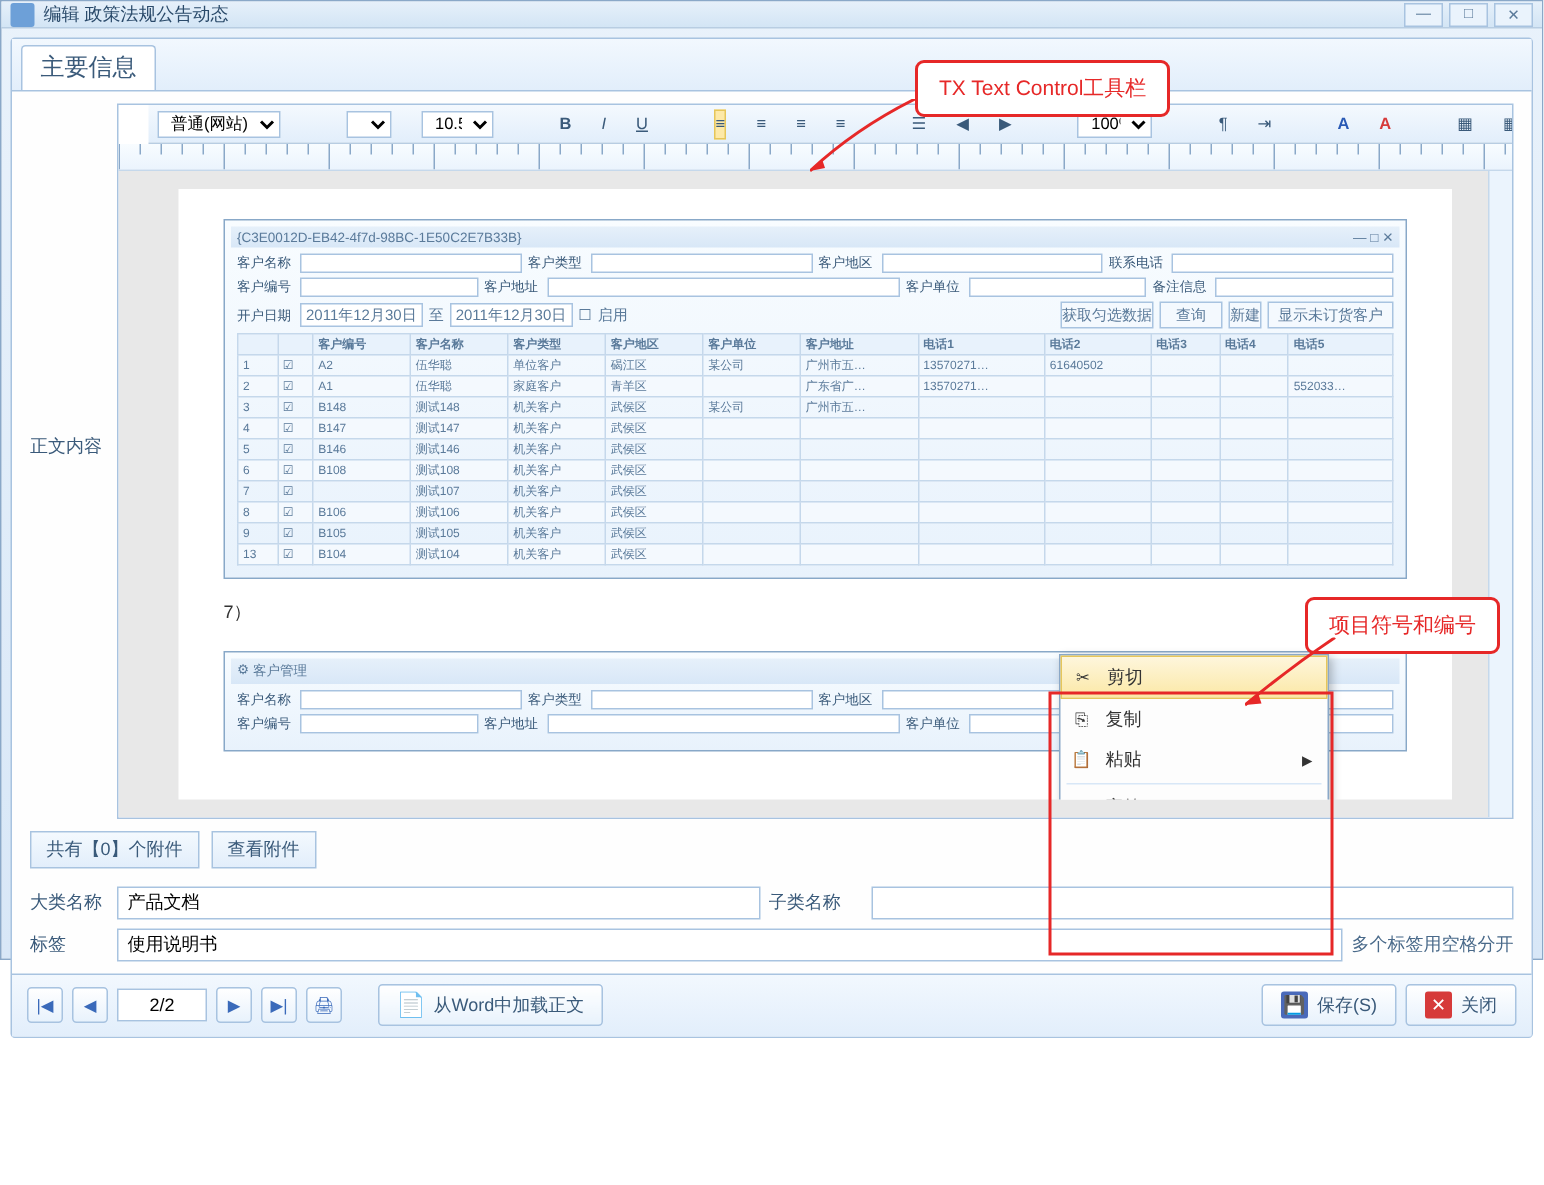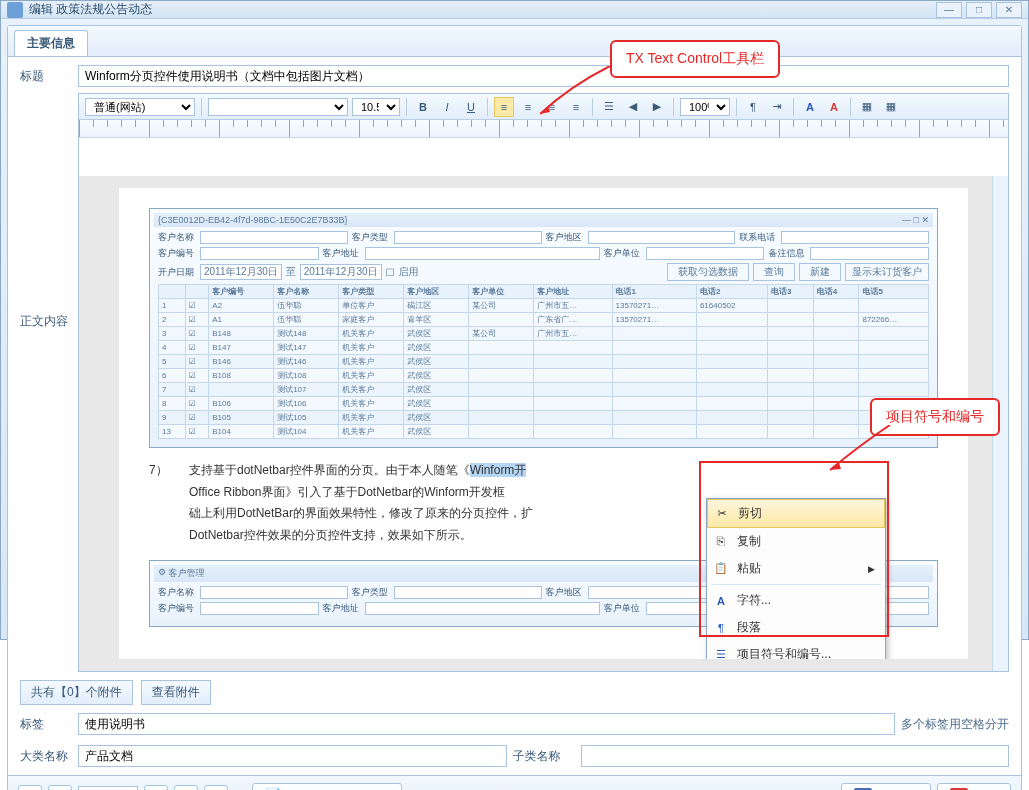--- a/index.html
+++ b/index.html
@@ -4,33 +4,33 @@
 <style>
 * { box-sizing: border-box; margin: 0; padding: 0; font-family: "Microsoft YaHei", Arial, sans-serif; }
 body { background: #fff; width: 1029px; height: 790px; overflow: hidden; position: relative; }
 .window { width: 1029px; height: 640px; background: linear-gradient(#e9f2fb,#d8e7f7); border: 1px solid #8aa8c8; display: flex; flex-direction: column; }
 .titlebar { height: 28px; background: linear-gradient(#e6f0fa,#d3e5f5); display: flex; align-items: center; padding: 0 6px; font-size: 12px; color: #2a4a6a; border-bottom: 1px solid #b8cde2; }
 .titlebar-icon { width: 16px; height: 16px; margin-right: 6px; background: #6da0d8; border-radius: 2px; }
 .titlebar-spacer { flex: 1; }
 .win-btn { width: 26px; height: 16px; margin-left: 4px; background: #eaf3fc; border: 1px solid #a8c3e0; display: flex; align-items: center; justify-content: center; font-size: 10px; color: #5a7a9a; cursor: pointer; }
 .inner { flex: 1; margin: 6px; background: #fefefe; border: 1px solid #a8c3e0; border-radius: 3px; display: flex; flex-direction: column; }
 .tab-header { background: linear-gradient(#f2f8fe,#e2eefb); border-bottom: 1px solid #a8c3e0; padding: 4px 6px 0; }
-.tab { display: inline-block; padding: 4px 12px; background: #fff; border: 1px solid #a8c3e0; border-bottom: none; font-size: 12px; color: #3a5a7a; border-radius: 3px 3px 0 0; font-weight: bold; }
+.tab { display: inline-block; padding: 4px 12px; background: #fff; border: 1px solid #a8c3e0; border-bottom: none; font-size: 16px; color: #3a5a7a; border-radius: 3px 3px 0 0; }
 .form-body { flex: 1; padding: 8px 12px; display: flex; flex-direction: column; gap: 6px; overflow: hidden; }
 .row { display: flex; align-items: center; gap: 6px; }
 .label { width: 52px; font-size: 12px; color: #3a5a7a; text-align: left; }
 .input-text { flex: 1; border: 1px solid #a8c3e0; padding: 3px 6px; font-size: 12px; background: #fff; }
 .editor-container { flex: 1; border: 1px solid #a8c3e0; background: #fff; display: flex; flex-direction: column; overflow: hidden; }
-.toolbar { height: 26px; background: linear-gradient(#f4f9fe,#e2eefb); border-bottom: 1px solid #b8cde2; display: flex; align-items: center; padding: 0 6px; gap: 4px; font-size: 11px; color: #3a5a7a; }
+.toolbar { height: 26px; background: linear-gradient(#f4f9fe,#e2eefb); border-bottom: 1px solid #b8cde2; display: flex; align-items: center; padding: 0 6px; gap: 20px; font-size: 11px; color: #3a5a7a; margin-left: 20px; }
 .tb-select { border: 1px solid #a8c3e0; padding: 1px 4px; background: #fff; font-size: 11px; }
 .tb-btn { width: 20px; height: 20px; border: none; background: transparent; display: flex; align-items: center; justify-content: center; font-size: 11px; color: #3a5a7a; cursor: pointer; }
 .tb-sep { width: 1px; height: 18px; background: #b8cde2; margin: 0 2px; }
 .ruler { height: 18px; background: linear-gradient(#f8fcff,#ebf4fd); border-bottom: 1px solid #c5d8eb; position: relative; font-size: 8px; color: #6a8aaa; overflow: hidden; }
 .ruler-tick { position: absolute; top: 0; bottom: 0; border-left: 1px solid #8aa8c8; }
-.editor-area { flex: 1; background: #e8e8e8; overflow: hidden; position: relative; padding: 12px 40px; margin-top: 38px; }
+.editor-area { flex: 1; background: #e8e8e8; overflow: hidden; position: relative; padding: 12px 40px; }
 .doc-page { background: #fff; width: 100%; height: 100%; padding: 20px 30px; font-size: 12px; color: #333; position: relative; overflow: hidden; }
 .embedded-img { border: 1px solid #88a8c8; background: linear-gradient(#f8fcff,#e8f2fc); padding: 4px; font-size: 10px; color: #5a7a9a; margin-bottom: 12px; }
 .emb-titlebar { background: linear-gradient(#e6f0fa,#d8e7f7); padding: 2px 4px; font-size: 9px; display: flex; }
 .emb-body { padding: 4px; }
 .emb-form-row { display: flex; gap: 4px; margin-bottom: 3px; align-items: center; }
 .emb-label { font-size: 9px; color: #3a5a7a; width: 38px; }
 .emb-input { border: 1px solid #a8c3e0; height: 13px; flex: 1; background: #fff; }
 .emb-table { width: 100%; border-collapse: collapse; font-size: 8px; }
 .emb-table th, .emb-table td { border: 1px solid #c5d8eb; padding: 1px 3px; text-align: left; }
 .emb-table th { background: #e8f2fc; }
@@ -76,24 +76,20 @@
     <div class="win-btn">✕</div>
   </div>
 
   <div class="inner">
     <div class="tab-header">
       <div class="tab">主要信息</div>
     </div>
 
     <div class="form-body">
 
-      <div class="row">
-        <div class="label">标题</div>
-        <input class="input-text" value="Winform分页控件使用说明书（文档中包括图片文档）" style="">
-      </div>
 
       <div class="row" style="flex:1;align-items:flex-start;">
         <div class="label" style="margin-top:220px">正文内容</div>
         <div class="editor-container">
 
           <div class="toolbar">
             <select class="tb-select" style="width:110px"><option>普通(网站)</option></select>
             <div class="tb-sep"></div>
             <select class="tb-select" style="width:140px"><option></option></select>
             <select class="tb-select" style="width:48px"><option>10.5</option></select>
@@ -221,23 +217,23 @@
                       <div class="emb-input"></div>
                   </div>
                   <div class="emb-form-row">
                     <span class="emb-label">开户日期</span>
                     <span style="border:1px solid #a8c3e0;padding:0 3px;background:#fff">2011年12月30日</span>
                     <span>至</span>
                     <span style="border:1px solid #a8c3e0;padding:0 3px;background:#fff">2011年12月30日</span>
                     <span>☐</span>
                       <span>启用</span>
                     <span style="flex:1"></span>
-                    <span style="border:1px solid #a8c3e0;padding:1px 10px;background:#f4f9fe">获取匀选数据</span>
+                    <span style="border:1px solid #a8c3e0;padding:1px 0;background:#f4f9fe">获取匀选数据</span>
                     <span style="border:1px solid #a8c3e0;padding:1px 10px;background:#f4f9fe">查询</span>
-                    <span style="border:1px solid #a8c3e0;padding:1px 10px;background:#f4f9fe">新建</span>
+                    <span style="border:1px solid #a8c3e0;padding:1px 0;background:#f4f9fe">新建</span>
                     <span style="border:1px solid #a8c3e0;padding:1px 6px;background:#f4f9fe">显示未订货客户</span>
                   </div>
                   <table class="emb-table">
                     <thead>
                         <tr id="emb-head">
                           <th></th>
                           <th></th>
                           <th>客户编号</th>
                           <th>客户名称</th>
                           <th>客户类型</th>
@@ -273,21 +269,21 @@
                           <td>A1</td>
                           <td>伍华聪</td>
                           <td>家庭客户</td>
                           <td>青羊区</td>
                           <td></td>
                           <td>广东省广…</td>
                           <td>13570271…</td>
                           <td></td>
                           <td></td>
                           <td></td>
-                          <td>872266…</td>
+                          <td>552033…</td>
                         </tr>
                         <tr>
                           <td>3</td>
                           <td>☑</td>
                           <td>B148</td>
                           <td>测试148</td>
                           <td>机关客户</td>
                           <td>武侯区</td>
                           <td>某公司</td>
                           <td>广州市五…</td>
@@ -403,26 +399,20 @@
                           <td></td>
                         </tr>
                       </tbody>
                   </table>
                 </div>
               </div>
 
               <div class="para-text">
                 <div style="display:flex">
                   <span style="width:40px">7）</span>
-                  <div>
-                    <span>支持基于dotNetbar控件界面的分页。由于本人随笔《</span><span class="highlighted">Winform开</span><br>
-                    <span>Office Ribbon界面》引入了基于DotNetbar的Winform开发框</span><br>
-                    <span>础上利用DotNetBar的界面效果特性，修改了原来的分页控件，扩</span><br>
-                    <span>DotNetbar控件效果的分页控件支持，效果如下所示。</span>
-                  </div>
                 </div>
               </div>
 
               <div class="embedded-img" style="margin-top:14px">
                 <div class="emb-titlebar"><span>⚙</span>&nbsp;<span>客户管理</span></div>
                 <div class="emb-body">
                   <div class="emb-form-row">
                     <span class="emb-label">客户名称</span>
                       <div class="emb-input"></div>
                     <span class="emb-label">客户类型</span>
@@ -482,31 +472,31 @@
             </div>
           </div>
         </div>
       </div>
 
       <div class="attach-bar">
         <div class="attach-tab">共有【0】个附件</div>
         <div class="attach-tab">查看附件</div>
       </div>
 
-      <div class="row">
-        <div class="label">标签</div>
-        <input class="input-text" value="使用说明书" style="">
-        <span class="hint-text">多个标签用空格分开</span>
-      </div>
-
       <div class="row bottom-fields">
         <div class="label">大类名称</div>
         <input class="input-text half-input" value="产品文档" style="">
         <div class="label" style="width:62px">子类名称</div>
         <input class="input-text" value="" style="">
+      </div>
+
+      <div class="row">
+        <div class="label">标签</div>
+        <input class="input-text" value="使用说明书" style="">
+        <span class="hint-text">多个标签用空格分开</span>
       </div>
 
     </div>
 
     <div class="footer">
       <button class="nav-btn">|◀</button>
       <button class="nav-btn">◀</button>
       <div class="page-ind">2/2</div>
       <button class="nav-btn">▶</button>
       <button class="nav-btn">▶|</button>

